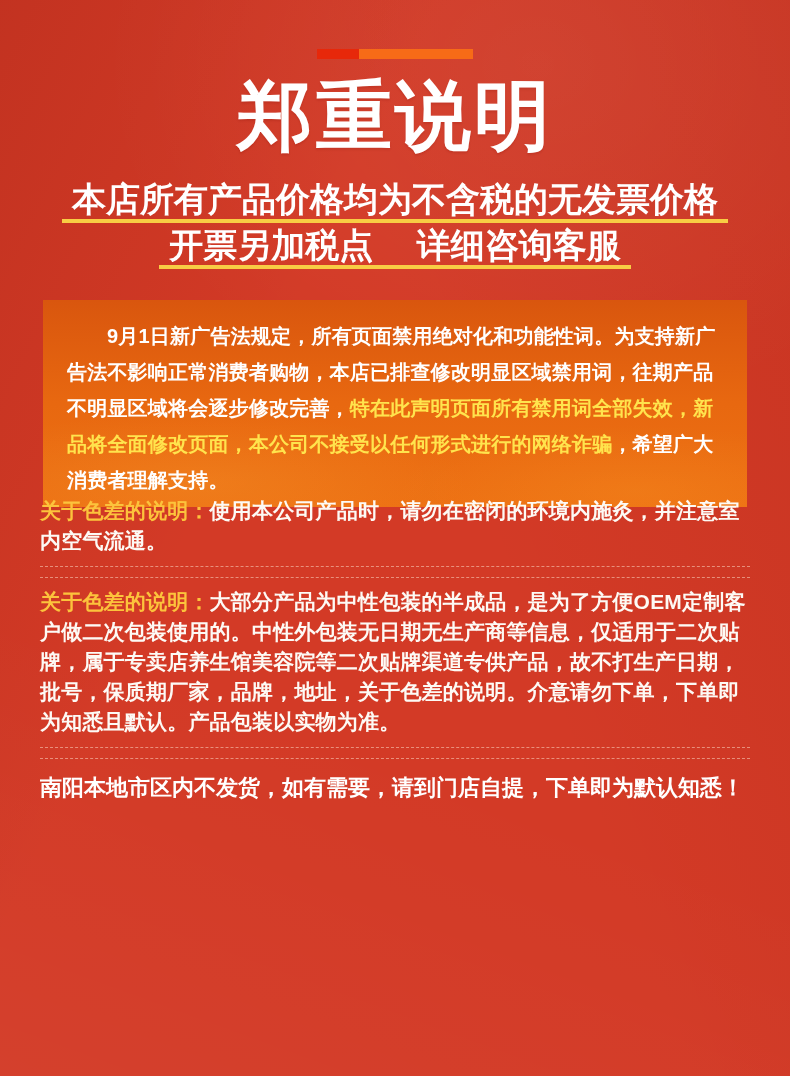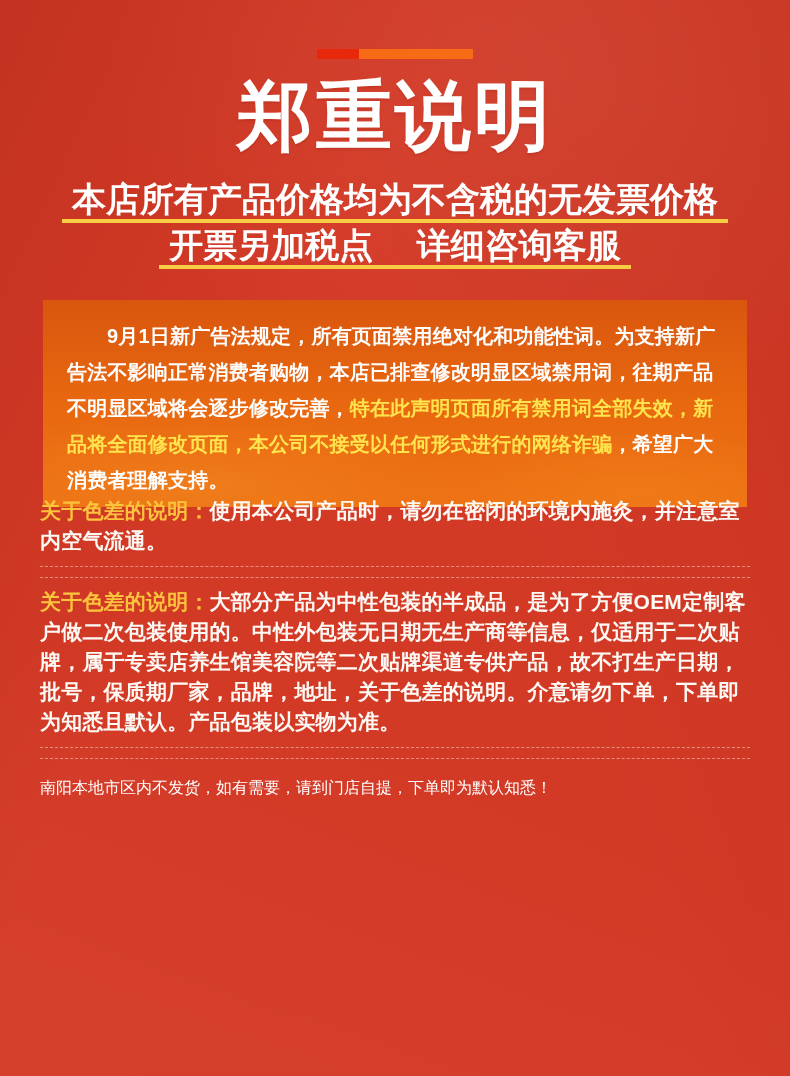--- a/index.html
+++ b/index.html
@@ -102,23 +102,23 @@
     color: #fcc33c;
     font-weight: 800;
   }
   .sep {
     height: 0;
     border-top: 1px dashed rgba(255,230,210,0.5);
     margin: 10px 0 9px 0;
   }
   .footer-note {
     margin: 13px 0 0 0;
-    font-size: 16px;
+    font-size: 22px;
     line-height: 32px;
-    font-weight: 400;
+    font-weight: 700;
     color: #ffffff;
     white-space: nowrap;
   }
 </style>
 </head>
 <body>
 
 <div class="page">
 
   <div class="deco">

